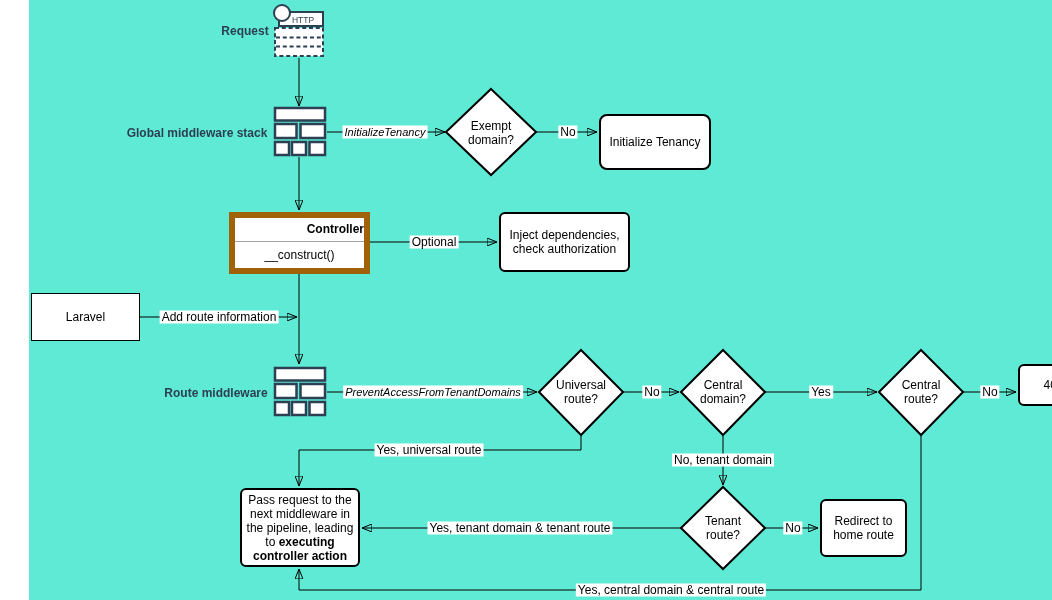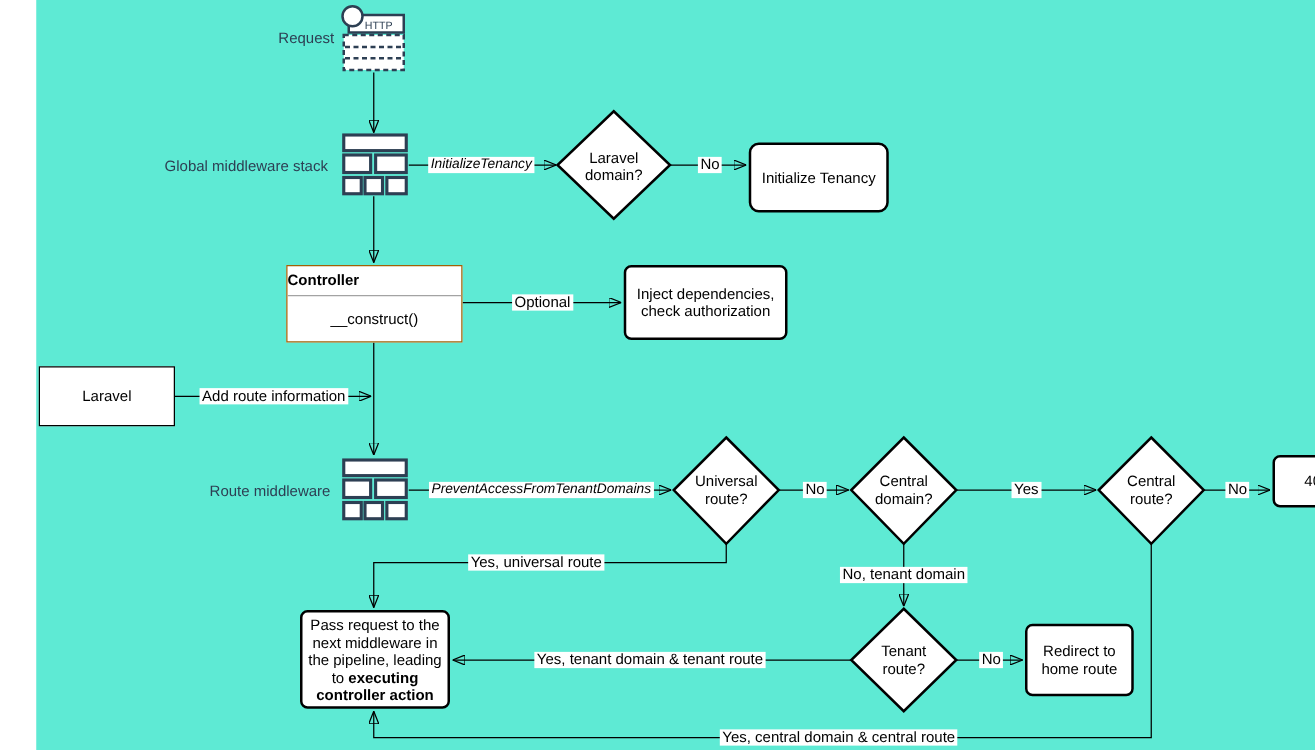--- a/index.html
+++ b/index.html
@@ -10,35 +10,35 @@
   }
   .wires{position:absolute;left:0;top:0;}
   .wires path{fill:none;stroke:#000;stroke-width:1;}
   .wires polygon{fill:#fff;stroke:#000;stroke-width:2;}
   .lbl{
     position:absolute;transform:translate(-50%,-50%);
     font-size:12px;white-space:nowrap;line-height:13px;
   }
   .bg{background:#fff;padding:0 2px;}
   .italic{font-style:italic;font-size:11px;}
-  .strong{font-weight:normal;color:var(--accent);}
+  .strong{font-weight:bold;color:var(--accent);}
   .node{
     position:absolute;box-sizing:border-box;background:#fff;border:2px solid #000;
     display:flex;align-items:center;justify-content:center;text-align:center;
     font-size:12px;line-height:14px;
   }
   .rounded{border-radius:6px;}
   .r8{border-radius:8px;}
   .plain{border-width:1px;}
   .dtext{
     position:absolute;transform:translate(-50%,-50%);text-align:center;
     font-size:12px;line-height:14px;
   }
-  .uml{position:absolute;box-sizing:border-box;background:#fff;border:1px solid #a16207;
-       display:flex;flex-direction:column;font-size:12px;text-align:left;}
+  .uml{position:absolute;box-sizing:border-box;background:#fff;border:6px solid #a16207;
+       display:flex;flex-direction:column;font-size:12px;text-align:right;}
   .uml .hd{height:23px;line-height:23px;font-weight:bold;border-bottom:1px solid #a3a3a3;}
   .uml .bd{flex:1;display:flex;align-items:center;justify-content:center;}
   .icon{position:absolute;}
   .ic{fill:#fff;stroke:var(--accent);stroke-width:2.5;}
   .ic2{fill:#fff;stroke:var(--accent);stroke-width:2;}
   .icd{fill:#fff;stroke:var(--accent);stroke-width:2;stroke-dasharray:4 2.8;}
   .icl{fill:none;stroke:var(--accent);stroke-width:2;stroke-dasharray:4 2.8;}
   .ictext{font-family:"Liberation Sans",sans-serif;font-size:8.5px;fill:var(--accent);}
   .passtxt{padding:2px 2px;}
 </style>
@@ -121,21 +121,21 @@
   <div class="node rounded" style="left:989px;top:364px;width:71px;height:42px">404</div>
 
   <div class="node rounded" style="left:791px;top:499px;width:87px;height:58px;padding:16px 8px">Redirect to home route</div>
 
   <div class="node rounded" style="left:211px;top:488px;width:120px;height:79px">
     <div class="passtxt">
       <span>Pass request to the next middleware in the pipeline, leading to </span><b>executing controller action</b>
     </div>
   </div>
 
-  <div class="dtext" style="left:462px;top:133px;width:70px">Laravel domain?</div>
+  <div class="dtext" style="left:462px;top:133px;width:70px">Exempt domain?</div>
   <div class="dtext" style="left:552px;top:392px;width:68px">Universal route?</div>
   <div class="dtext" style="left:694px;top:392px;width:64px">Central domain?</div>
   <div class="dtext" style="left:892px;top:392px;width:54px">Central route?</div>
   <div class="dtext" style="left:694px;top:528px;width:54px">Tenant route?</div>
 
   <div class="lbl bg italic" style="left:356px;top:132px">InitializeTenancy</div>
   <div class="lbl bg" style="left:539px;top:132px">No</div>
   <div class="lbl bg" style="left:405px;top:242px">Optional</div>
   <div class="lbl bg" style="left:190px;top:317px">Add route information</div>
   <div class="lbl bg italic" style="left:404px;top:392px">PreventAccessFromTenantDomains</div>

